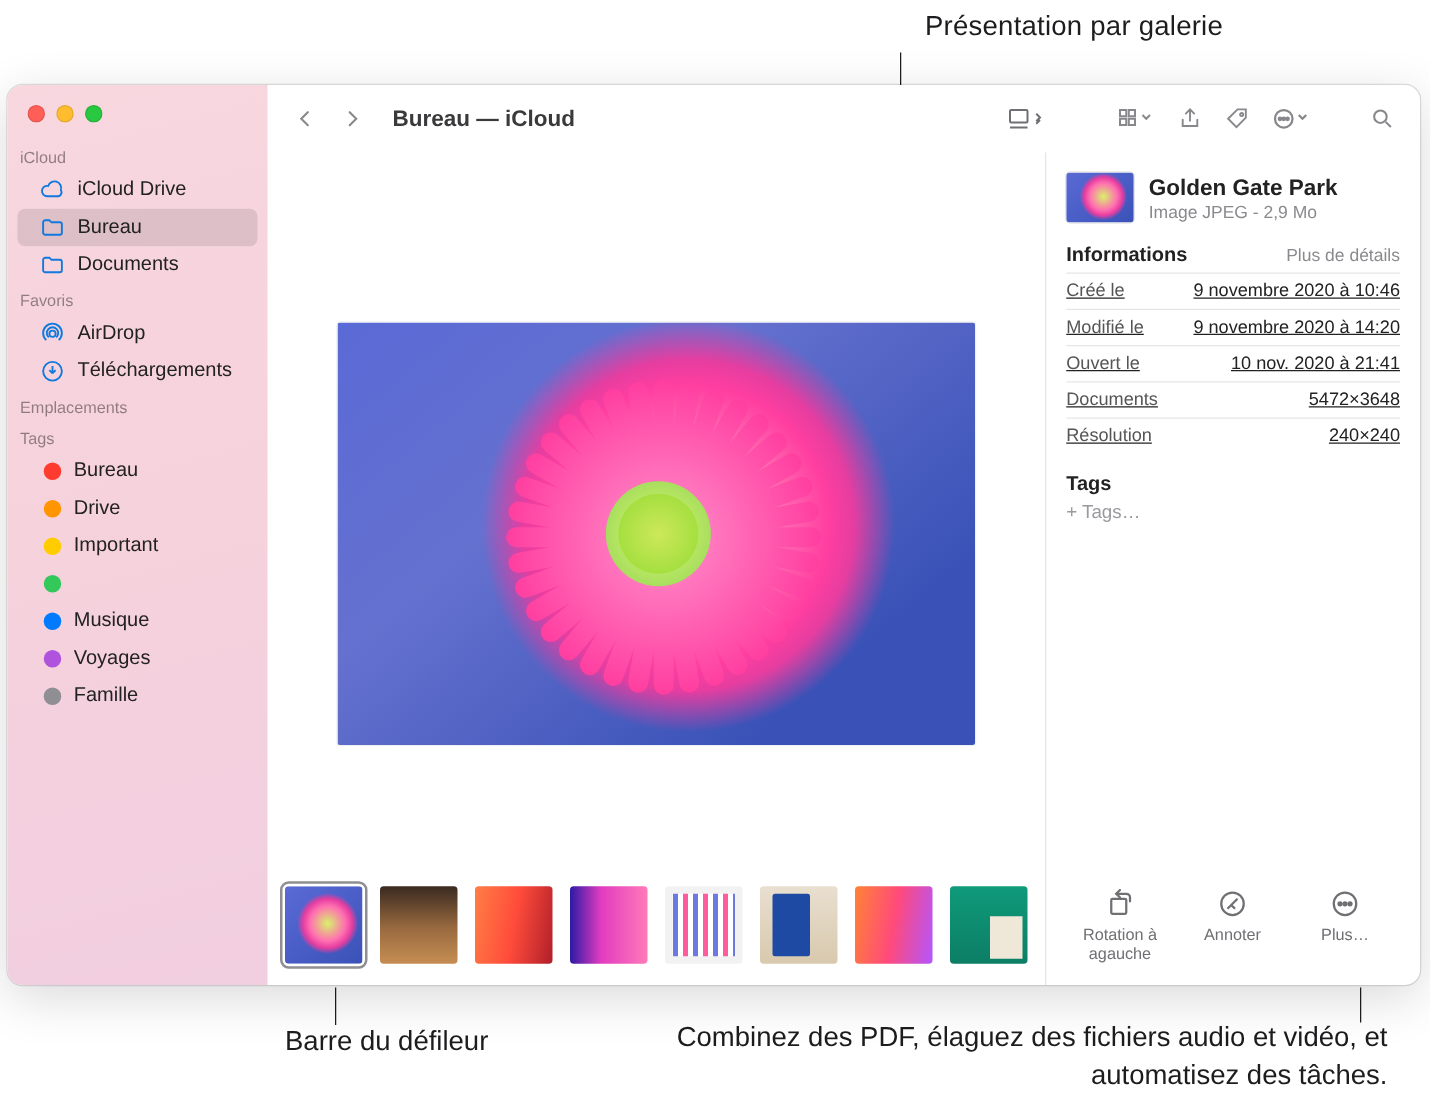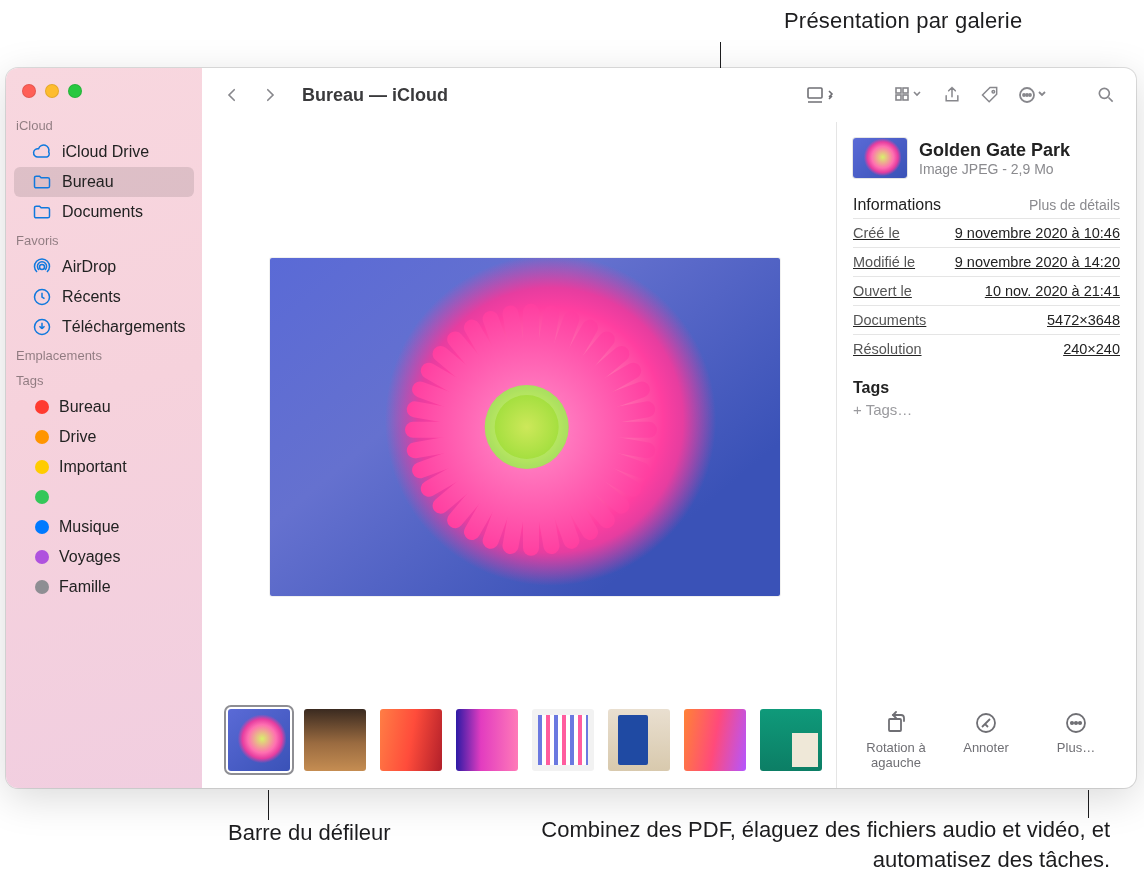--- a/index.html
+++ b/index.html
@@ -10,21 +10,21 @@
     height: 894px;
     position: relative;
     font-size: 17px;
     color: #1d1d1f;
   }
 
   
   .callout-top {
     position: absolute;
     top: 8px;
-    left: 784px;
+    left: 740px;
     width: 360px;
     font-size: 22px;
     letter-spacing: 0.2px;
   }
   .callout-top-line {
     position: absolute;
     left: 720px;
     top: 42px;
     width: 1px;
     height: 36px;
@@ -137,21 +137,21 @@
   .tb-btn {
     width: 32px; height: 30px;
     display: inline-flex; align-items: center; justify-content: center;
     color: #6b6b6f; border-radius: 6px;
   }
   .tb-btn svg { stroke: #87878c; }
   .tb-title { font-size: 18px; font-weight: 600; color: #3a3a3c; margin-left: 10px; }
   .tb-spacer { flex: 1; }
   .tb-group { display: inline-flex; align-items: center; gap: 2px; }
 
-  .content-row { flex: 1; display: flex; margin-left: 12px; }
+  .content-row { flex: 1; display: flex; }
   .preview-area {
     flex: 1;
     display: flex;
     flex-direction: column;
   }
   .preview-img-wrap {
     flex: 1;
     display: flex;
     align-items: center;
     justify-content: center;
@@ -223,21 +223,21 @@
     padding: 16px 16px 8px 16px;
     font-size: 15px;
     color: #222;
     display: flex; flex-direction: column;
   }
   .info-header { display: flex; gap: 12px; margin-bottom: 18px; align-items: center; }
   .info-thumb { width: 54px; height: 40px; border-radius: 3px; background: radial-gradient(circle at 55% 48%, #d8f26a 0%, #ff6fb1 30%, #e63da0 42%, rgba(0,0,0,0) 52%), linear-gradient(140deg,#5a6ad6,#3a52b7); box-shadow: 0 0 0 1px rgba(0,0,0,0.1);}
   .info-title { font-size: 18px; font-weight: 600; }
   .info-sub { color: #8a8a8e; font-size: 14px; }
   .info-section-row { display:flex; justify-content: space-between; align-items: baseline; margin-bottom:4px;}
-  .info-section { font-weight: 400; font-size: 16px; }
+  .info-section { font-weight: 700; font-size: 16px; }
   .info-more { color: #8a8a8e; font-size: 14px; }
   .info-table { width: 100%; border-collapse: collapse; text-decoration: underline; }
   .info-table tr { border-top: 1px solid rgba(0,0,0,0.1); }
   .info-table td { padding: 6px 0; font-size: 14.5px; }
   .info-table td.k { color: #555; }
   .info-table td.v { text-align: right; color: #222; }
   .tags-hdr { margin-top: 16px; font-weight: 600; font-size: 16px; }
   .tags-add { color: #9a9a9e; font-size: 15px; margin-top: 4px; }
 
   .quick-actions {
@@ -303,29 +303,20 @@
     <div class="sb-header">Favoris</div>
     <div class="sb-item">
       <span class="sb-icon">
         <svg width="20" height="20" viewBox="0 0 24 24" fill="none" stroke="currentColor" stroke-width="1.8">
             <circle cx="12" cy="12" r="3"></circle>
             <path d="M6 18a9 9 0 1 1 12 0"></path>
             <path d="M8.5 15.5a5.5 5.5 0 1 1 7 0"></path>
           </svg>
       </span>
       <span>AirDrop</span>
-    </div>
-    <div class="sb-item">
-      <span class="sb-icon">
-        <svg width="20" height="20" viewBox="0 0 24 24" fill="none" stroke="currentColor" stroke-width="1.8">
-            <circle cx="12" cy="12" r="9"></circle>
-            <path d="M12 7v5l3 2"></path>
-          </svg>
-      </span>
-      <span>Récents</span>
     </div>
     <div class="sb-item">
       <span class="sb-icon">
         <svg width="20" height="20" viewBox="0 0 24 24" fill="none" stroke="currentColor" stroke-width="1.8">
             <circle cx="12" cy="12" r="9"></circle>
             <path d="M12 7v7m0 0l-3-3m3 3l3-3"></path>
           </svg>
       </span>
       <span>Téléchargements</span>
     </div>

